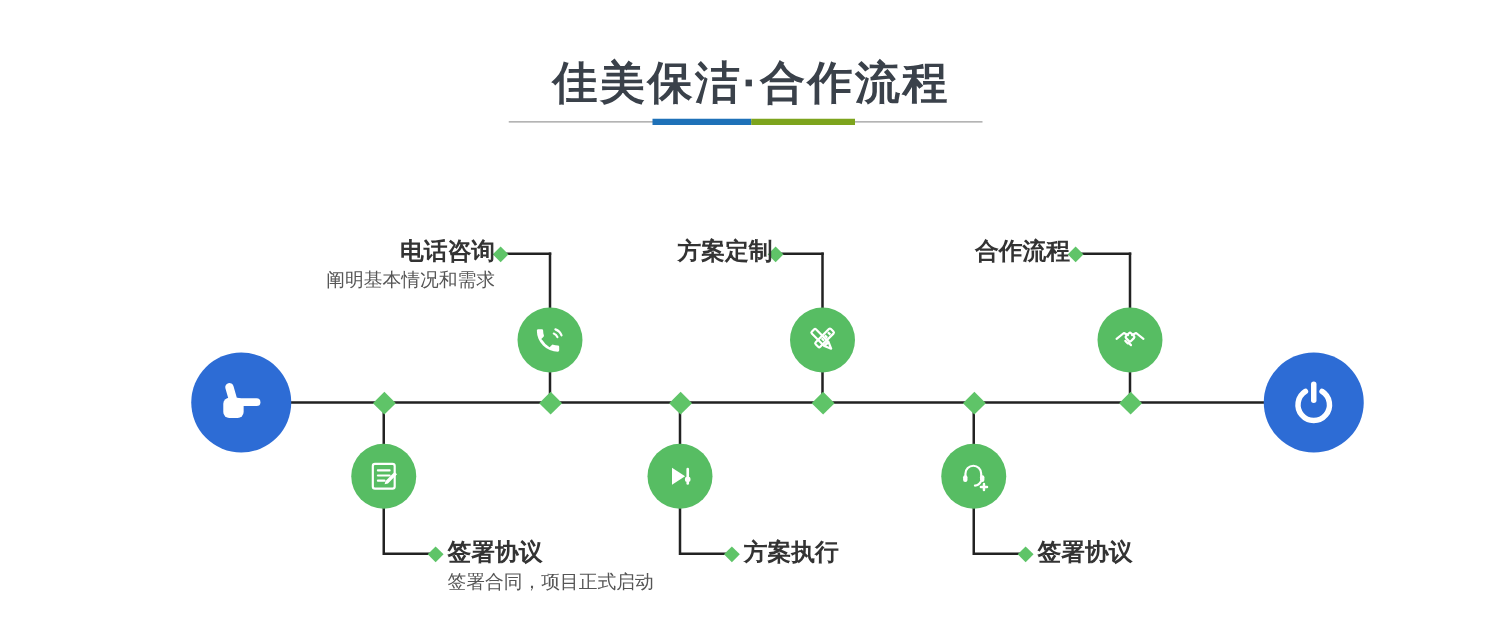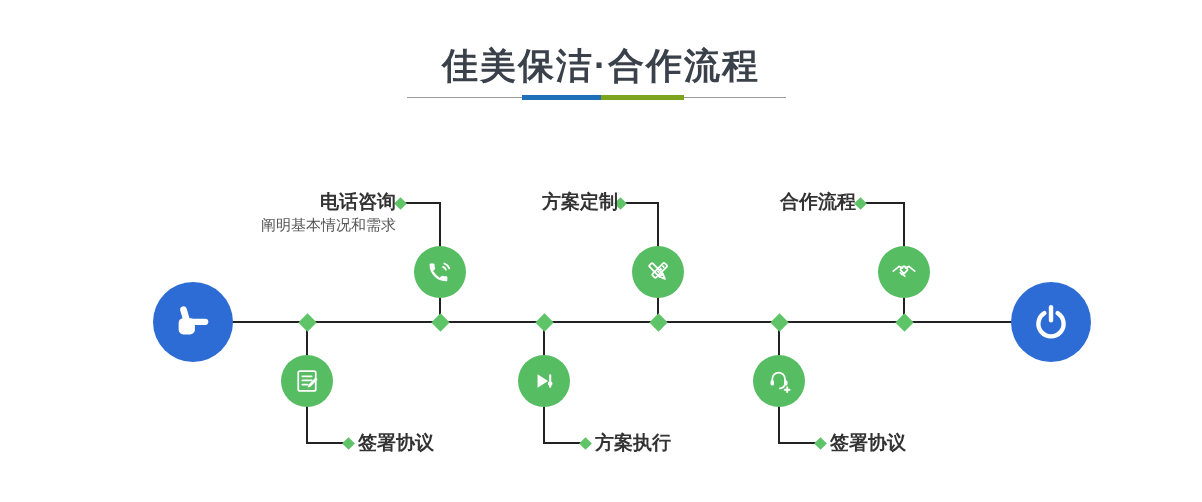--- a/index.html
+++ b/index.html
@@ -158,18 +158,19 @@
   </div>
 
   <div class="step-title t-right" style="right:806px;top:191px">电话咨询</div>
   <div class="step-desc t-right" style="right:806px;top:215px">阐明基本情况和需求</div>
 
   <div class="step-title t-right" style="right:584px;top:191px">方案定制</div>
 
   <div class="step-title t-right" style="right:346px;top:191px">合作流程</div>
 
   <div class="step-title" style="left:358px;top:432px">签署协议</div>
+  <div class="step-desc" style="left:358px;top:456px">签署合同，项目正式启动</div>
 
   <div class="step-title" style="left:595px;top:432px">方案执行</div>
 
   <div class="step-title" style="left:830px;top:432px">签署协议</div>
 
 </div>
 
 </body></html>

